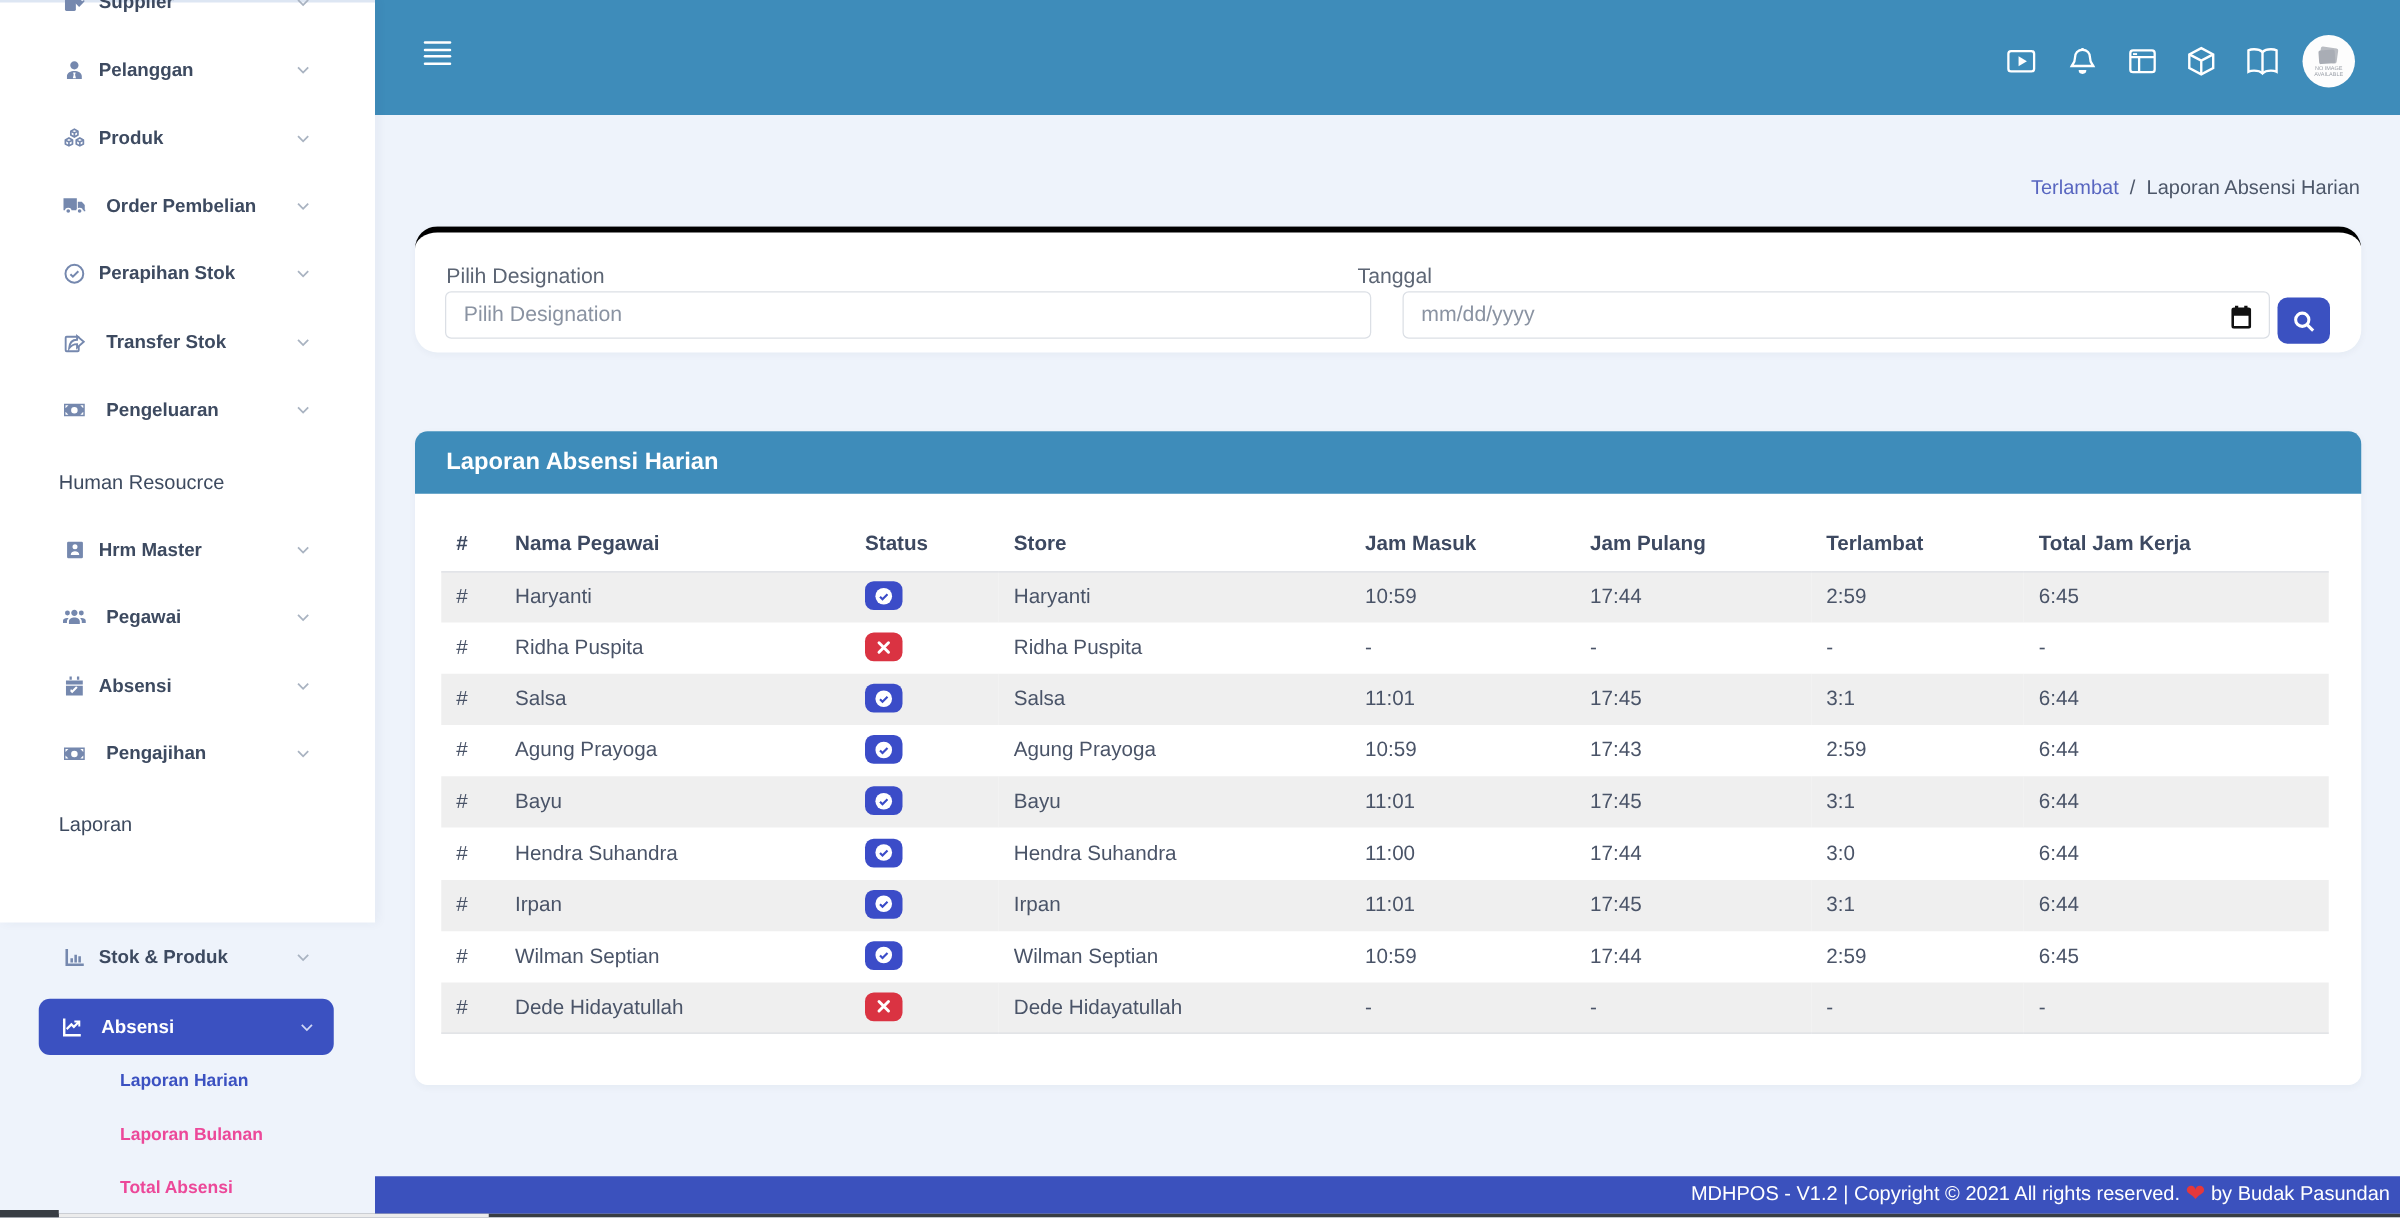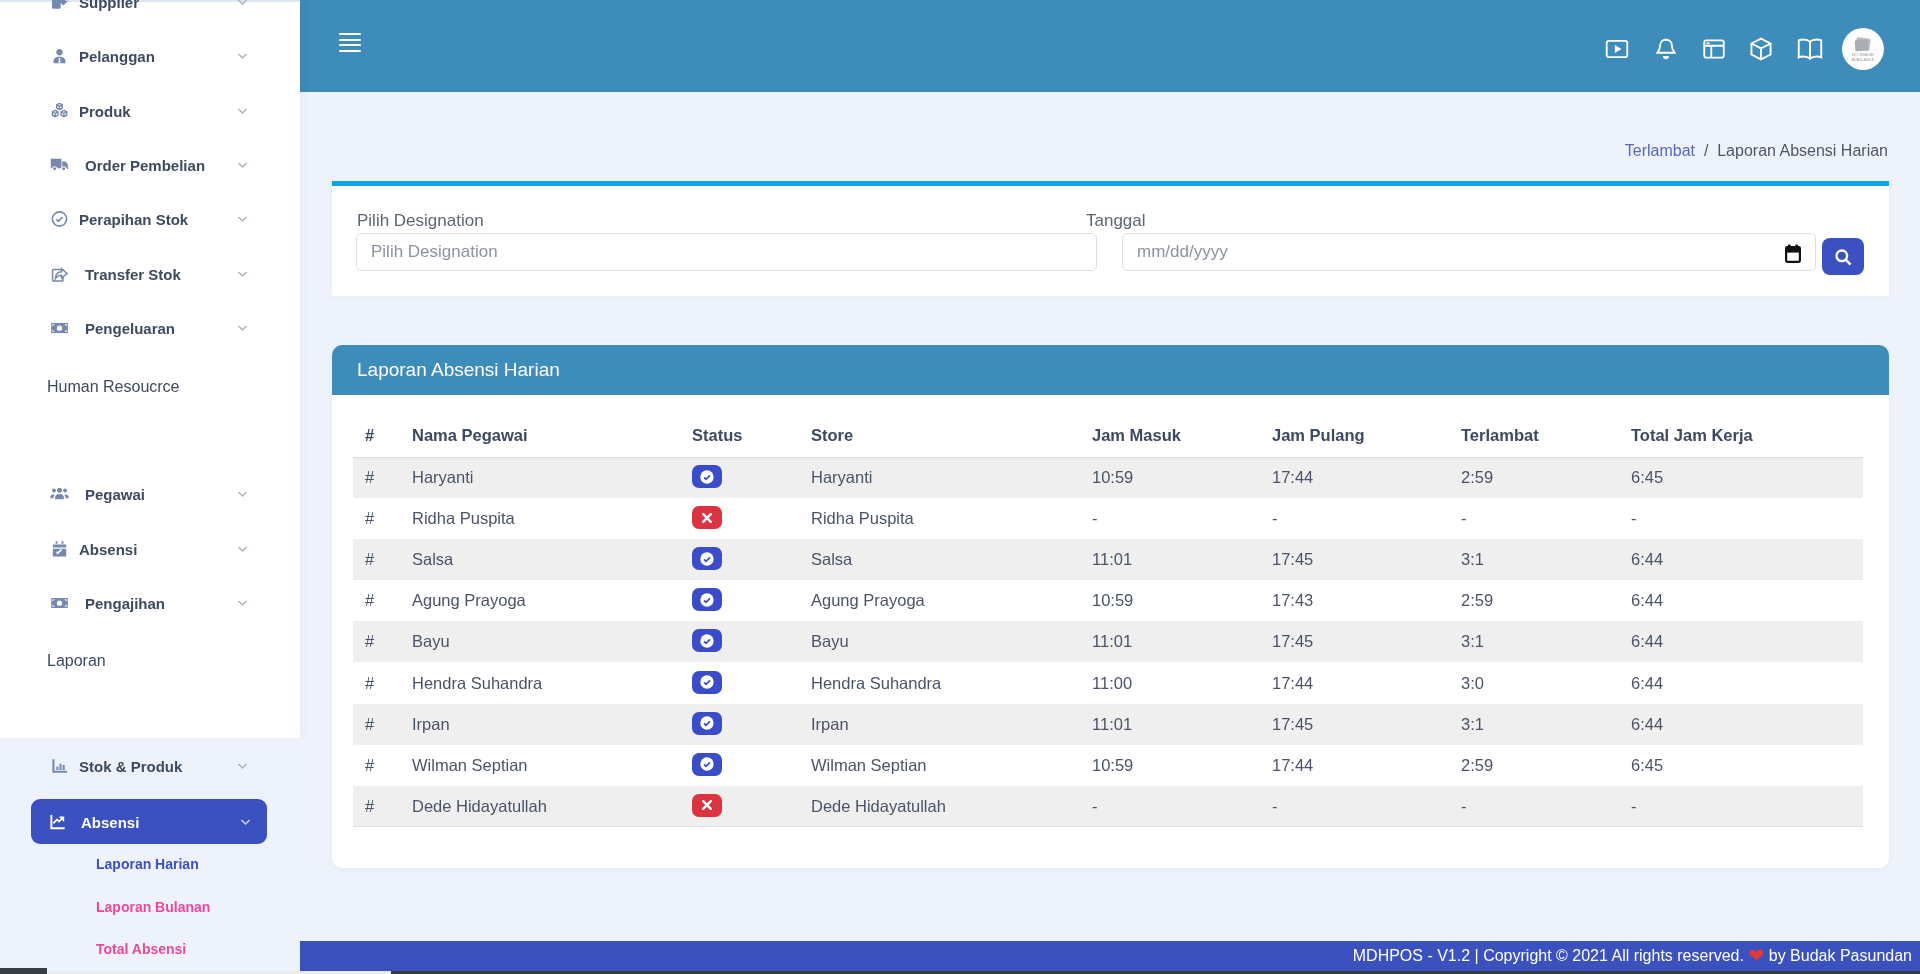--- a/index.html
+++ b/index.html
@@ -22,28 +22,28 @@
 
 #navbar { position:absolute; left:300px; top:0; width:1620px; height:92px; background:#3e8cba; z-index:3; }
 .hline { position:absolute; left:39px; width:22px; height:2.4px; background:#fff; border-radius:2px; }
 .nico { position:absolute; top:49px; transform:translate(-50%,-50%); color:#fff; }
 
 
 #crumb { position:absolute; top:142px; right:32px; font-size:16px; color:#4d5769; z-index:2; }
 #crumb a { color:#5866c0; text-decoration:none; }
 
 .card { position:absolute; left:332px; width:1557px; background:#fff; border-radius:10px; box-shadow:0 2px 6px rgba(30,40,80,0.04); }
-#filter-card { top:181px; height:115px; border-top:5px solid #0ea5e9; border-radius:0; }
+#filter-card { top:181px; height:101px; border-top:5px solid #000000; border-radius:18px; }
 .flabel { position:absolute; font-size:17px; color:#5c6574; }
 .finput { position:absolute; height:38px; background:#fff; border:1px solid #dbdfe5; border-radius:5px; font-size:17px; color:#8a93a2; line-height:36px; padding-left:14px; }
 #btn-search { position:absolute; left:1490px; top:52px; width:42px; height:37px; background:#3b51c1; border-radius:8px; }
 
 #table-card { top:345px; height:523px; }
 #table-head { position:absolute; left:0; top:-0px; width:1557px; height:50px; background:#3e8cba; border-radius:10px 10px 0 0; }
-#table-head span { position:absolute; left:25px; top:50%; transform:translateY(-50%); color:#fff; font-size:19px; font-weight:400; }
+#table-head span { position:absolute; left:25px; top:50%; transform:translateY(-50%); color:#fff; font-size:19px; font-weight:700; }
 table { border-collapse:collapse; table-layout:fixed; position:absolute; left:21px; top:70px; width:1510px; font-size:16.5px; color:#4a5468; }
 th { text-align:left; font-weight:700; color:#3d4961; padding:0 12px; height:42px; border-bottom:1px solid #dde0e5; }
 td { padding:0 12px; height:41.1px; }
 tr.g td { background:#efefef; }
 tr:last-child td { border-bottom:1px solid #dde0e4; }
 .badge { display:inline-block; width:30px; height:23px; border-radius:7px; vertical-align:middle; position:relative; top:-1px; }
 .badge svg { position:absolute; left:50%; top:50%; transform:translate(-50%,-50%); }
 .b-blue { background:#3b4cc8; }
 .b-red { background:#da3342; }
 
@@ -123,20 +123,29 @@
   <div class="mi" style="top:306px;">
     <svg class="ic" viewBox="0 0 24 24" fill="currentColor">
         <path fill-rule="evenodd" d="M1.5 5.8h21v12.4h-21z M12 8.9a3.3 3.3 0 100 6.6 3.3 3.3 0 000-6.6z M3 7.2h3L3 10.2z M21 7.2h-3l3 3z M3 16.8h3l-3-3z M21 16.8h-3l3-3z"></path>
       </svg>
     <span class="tx" style="left:85px;">Pengeluaran</span>
     <svg class="ch" viewBox="0 0 16 16" fill="none" stroke="currentColor" stroke-width="1.8">
         <path d="M3 5.5l5 5 5-5"></path>
       </svg>
   </div>
   <div class="mhead" style="top:378px;">Human Resoucrce</div>
+  <div class="mi" style="top:418px;">
+    <svg class="ic" viewBox="0 0 24 24" fill="currentColor" style="width:16px;left:52px;">
+        <path d="M4 2h16a1.5 1.5 0 011.5 1.5v17A1.5 1.5 0 0120 22H4a1.5 1.5 0 01-1.5-1.5v-17A1.5 1.5 0 014 2zm8 9a3 3 0 100-6 3 3 0 000 6zm-5 7h10v-.8c0-2.2-2.8-3.7-5-3.7s-5 1.5-5 3.7z"></path>
+      </svg>
+    <span class="tx">Hrm Master</span>
+    <svg class="ch" viewBox="0 0 16 16" fill="none" stroke="currentColor" stroke-width="1.8">
+        <path d="M3 5.5l5 5 5-5"></path>
+      </svg>
+  </div>
   <div class="mi" style="top:472px;">
     <svg class="ic" viewBox="0 0 24 24" fill="currentColor">
         <path d="M12 10.5c1.8 0 3.2-1.4 3.2-3.2S13.8 4.1 12 4.1 8.8 5.5 8.8 7.3 10.2 10.5 12 10.5zM5 10a2.5 2.5 0 100-5 2.5 2.5 0 000 5zm14 0a2.5 2.5 0 100-5 2.5 2.5 0 000 5zm-7 2c-2.7 0-5.5 1.4-5.5 4v2.5h11V16c0-2.6-2.8-4-5.5-4zM4.5 12.5C2.6 12.5.5 13.5.5 15.3v2.2h4V16c0-1.3.7-2.4 1.7-3.2-.5-.2-1.1-.3-1.7-.3zm15 0c-.6 0-1.2.1-1.7.3 1 .8 1.7 1.9 1.7 3.2v1.5h4v-2.2c0-1.8-2.1-2.8-4-2.8z"></path>
       </svg>
     <span class="tx" style="left:85px;">Pegawai</span>
     <svg class="ch" viewBox="0 0 16 16" fill="none" stroke="currentColor" stroke-width="1.8">
         <path d="M3 5.5l5 5 5-5"></path>
       </svg>
   </div>
   <div class="mi" style="top:527px;">

